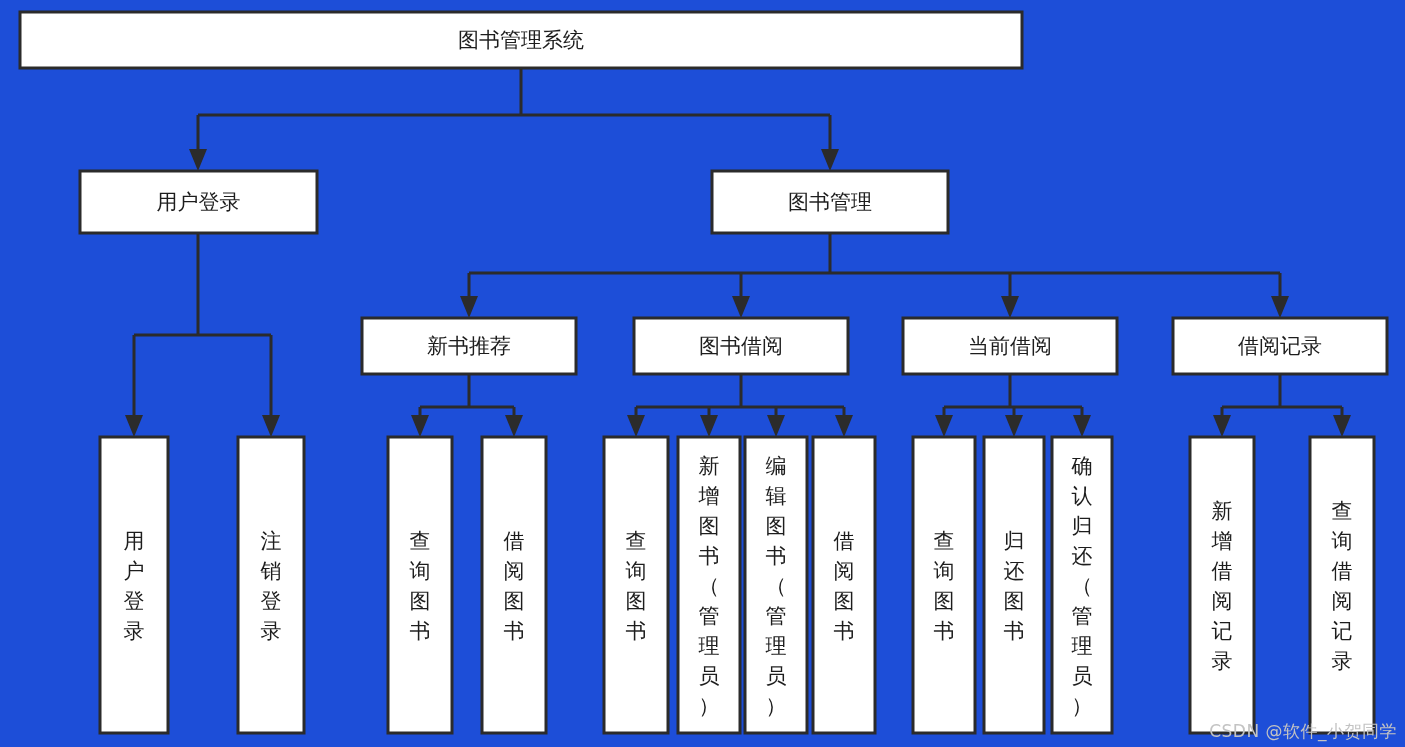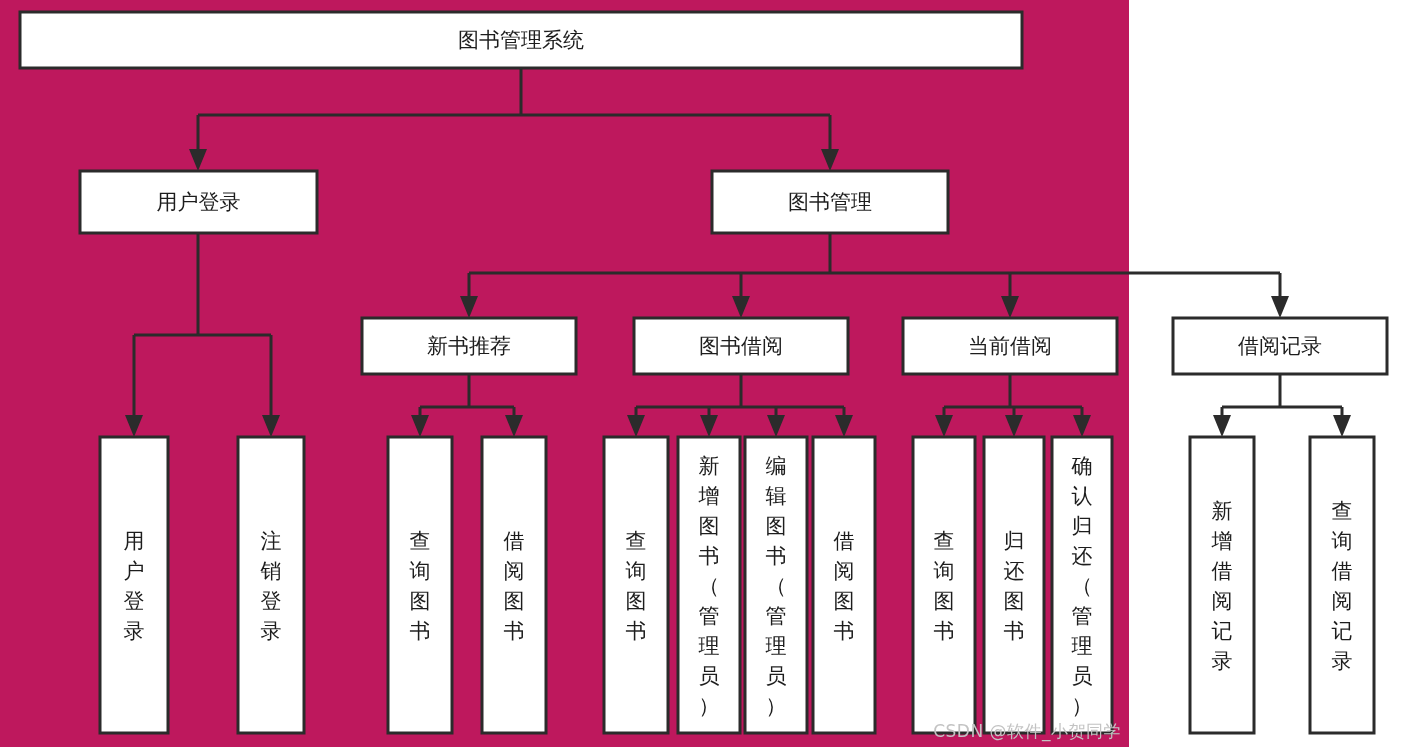--- a/index.html
+++ b/index.html
@@ -8,23 +8,23 @@
     background: #ffffff;
   }
   body {
     width: 1405px;
     height: 747px;
     overflow: hidden;
     font-family: "DejaVu Sans", "Liberation Sans", sans-serif;
   }
   #diagram-root {
     position: relative;
-    width: 1129px;
+    width: 1405px;
     height: 747px;
-    background: #be185d;
+    background: #1d4ed8;
   }
   svg#flow-svg {
     position: absolute;
     left: 0;
     top: 0;
     width: 1405px;
     height: 747px;
     display: block;
   }
   .node-box {

